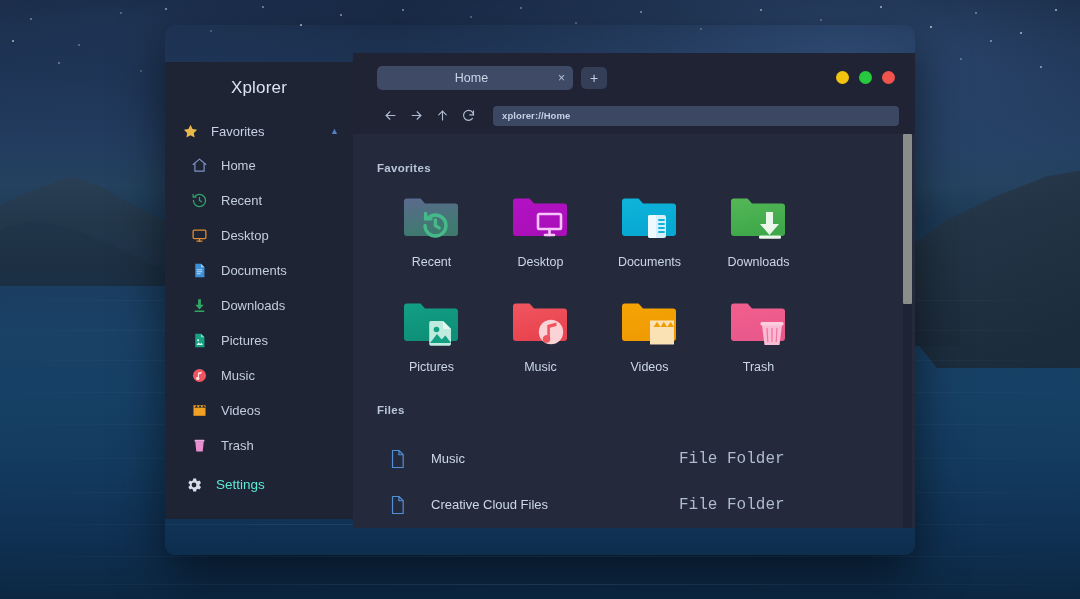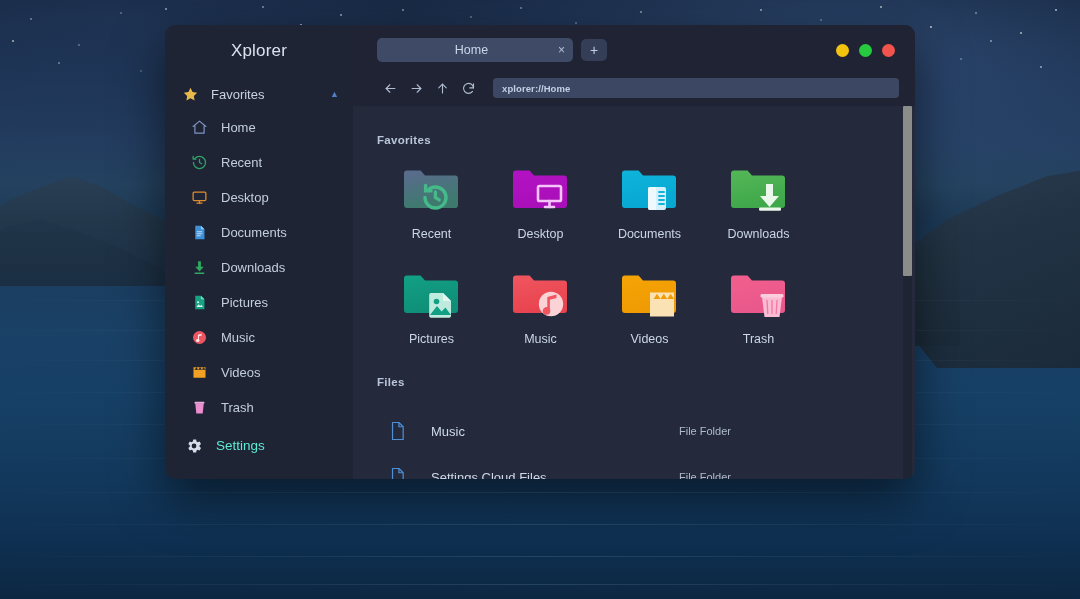--- a/index.html
+++ b/index.html
@@ -80,25 +80,26 @@
     height: 1px;
     background: linear-gradient(90deg, transparent, rgba(160,200,235,0.16), transparent);
   }
 
   
   #window {
     position: absolute;
     left: 165px;
     top: 25px;
     width: 750px;
-    height: 454px;
+    height: 530px;
     border-radius: 10px;
     overflow: hidden;
     display: flex;
     box-shadow: 0 18px 50px rgba(0,0,0,0.55);
+    align-items: center;
   }
 
   
   #sidebar {
     width: 188px;
     flex: 0 0 188px;
     background: #1e2434;
     display: flex;
     flex-direction: column;
     position: relative;
@@ -293,22 +294,23 @@
     width: 200px;
   }
   .file-date {
     color: #aebbcd;
     font-size: 10.5px;
     line-height: 1.35;
     width: 120px;
   }
   .file-kind {
     color: #aebbcd;
-    font-size: 11px;
+    font-size: 16px;
     margin-left: 48px;
+    font-family: Liberation Mono, monospace;
   }
 
   
   #sbar-track {
     position: absolute;
     right: 3px;
     top: 0;
     bottom: 0;
     width: 9px;
     background: #1e2434;
@@ -695,21 +697,21 @@
             <span class="file-name">Music</span>
             <span class="file-kind">File Folder</span>
           </div>
           <div class="file-row">
             <span class="file-ico">
               <svg width="17" height="20" viewBox="0 0 24 28" fill="none" stroke="#4e8fd6" stroke-width="1.7" stroke-linejoin="round">
                 <path d="M5 2h9l6 6v18H5z"></path>
                 <path d="M14 2v6h6"></path>
               </svg>
             </span>
-            <span class="file-name">Settings Cloud Files</span>
+            <span class="file-name">Creative Cloud Files</span>
             <span class="file-kind">File Folder</span>
           </div>
         </div>
 
       <div id="sbar-track"></div>
       <div id="sbar-thumb"></div>
     </div>
   </section>
 </div>
 

